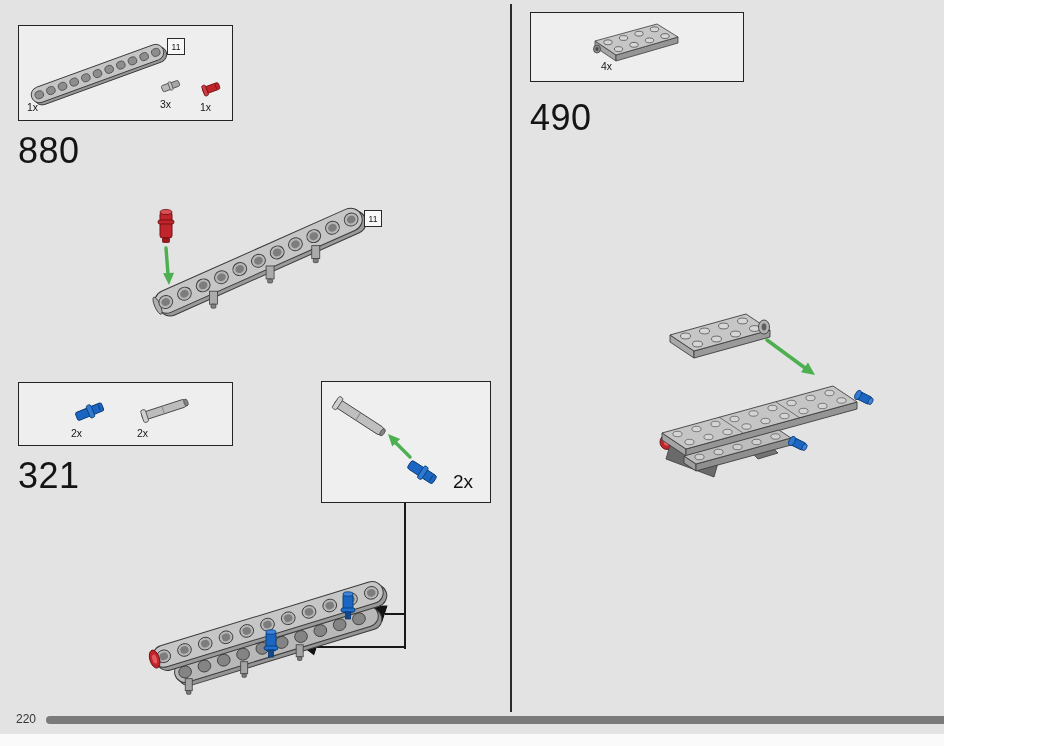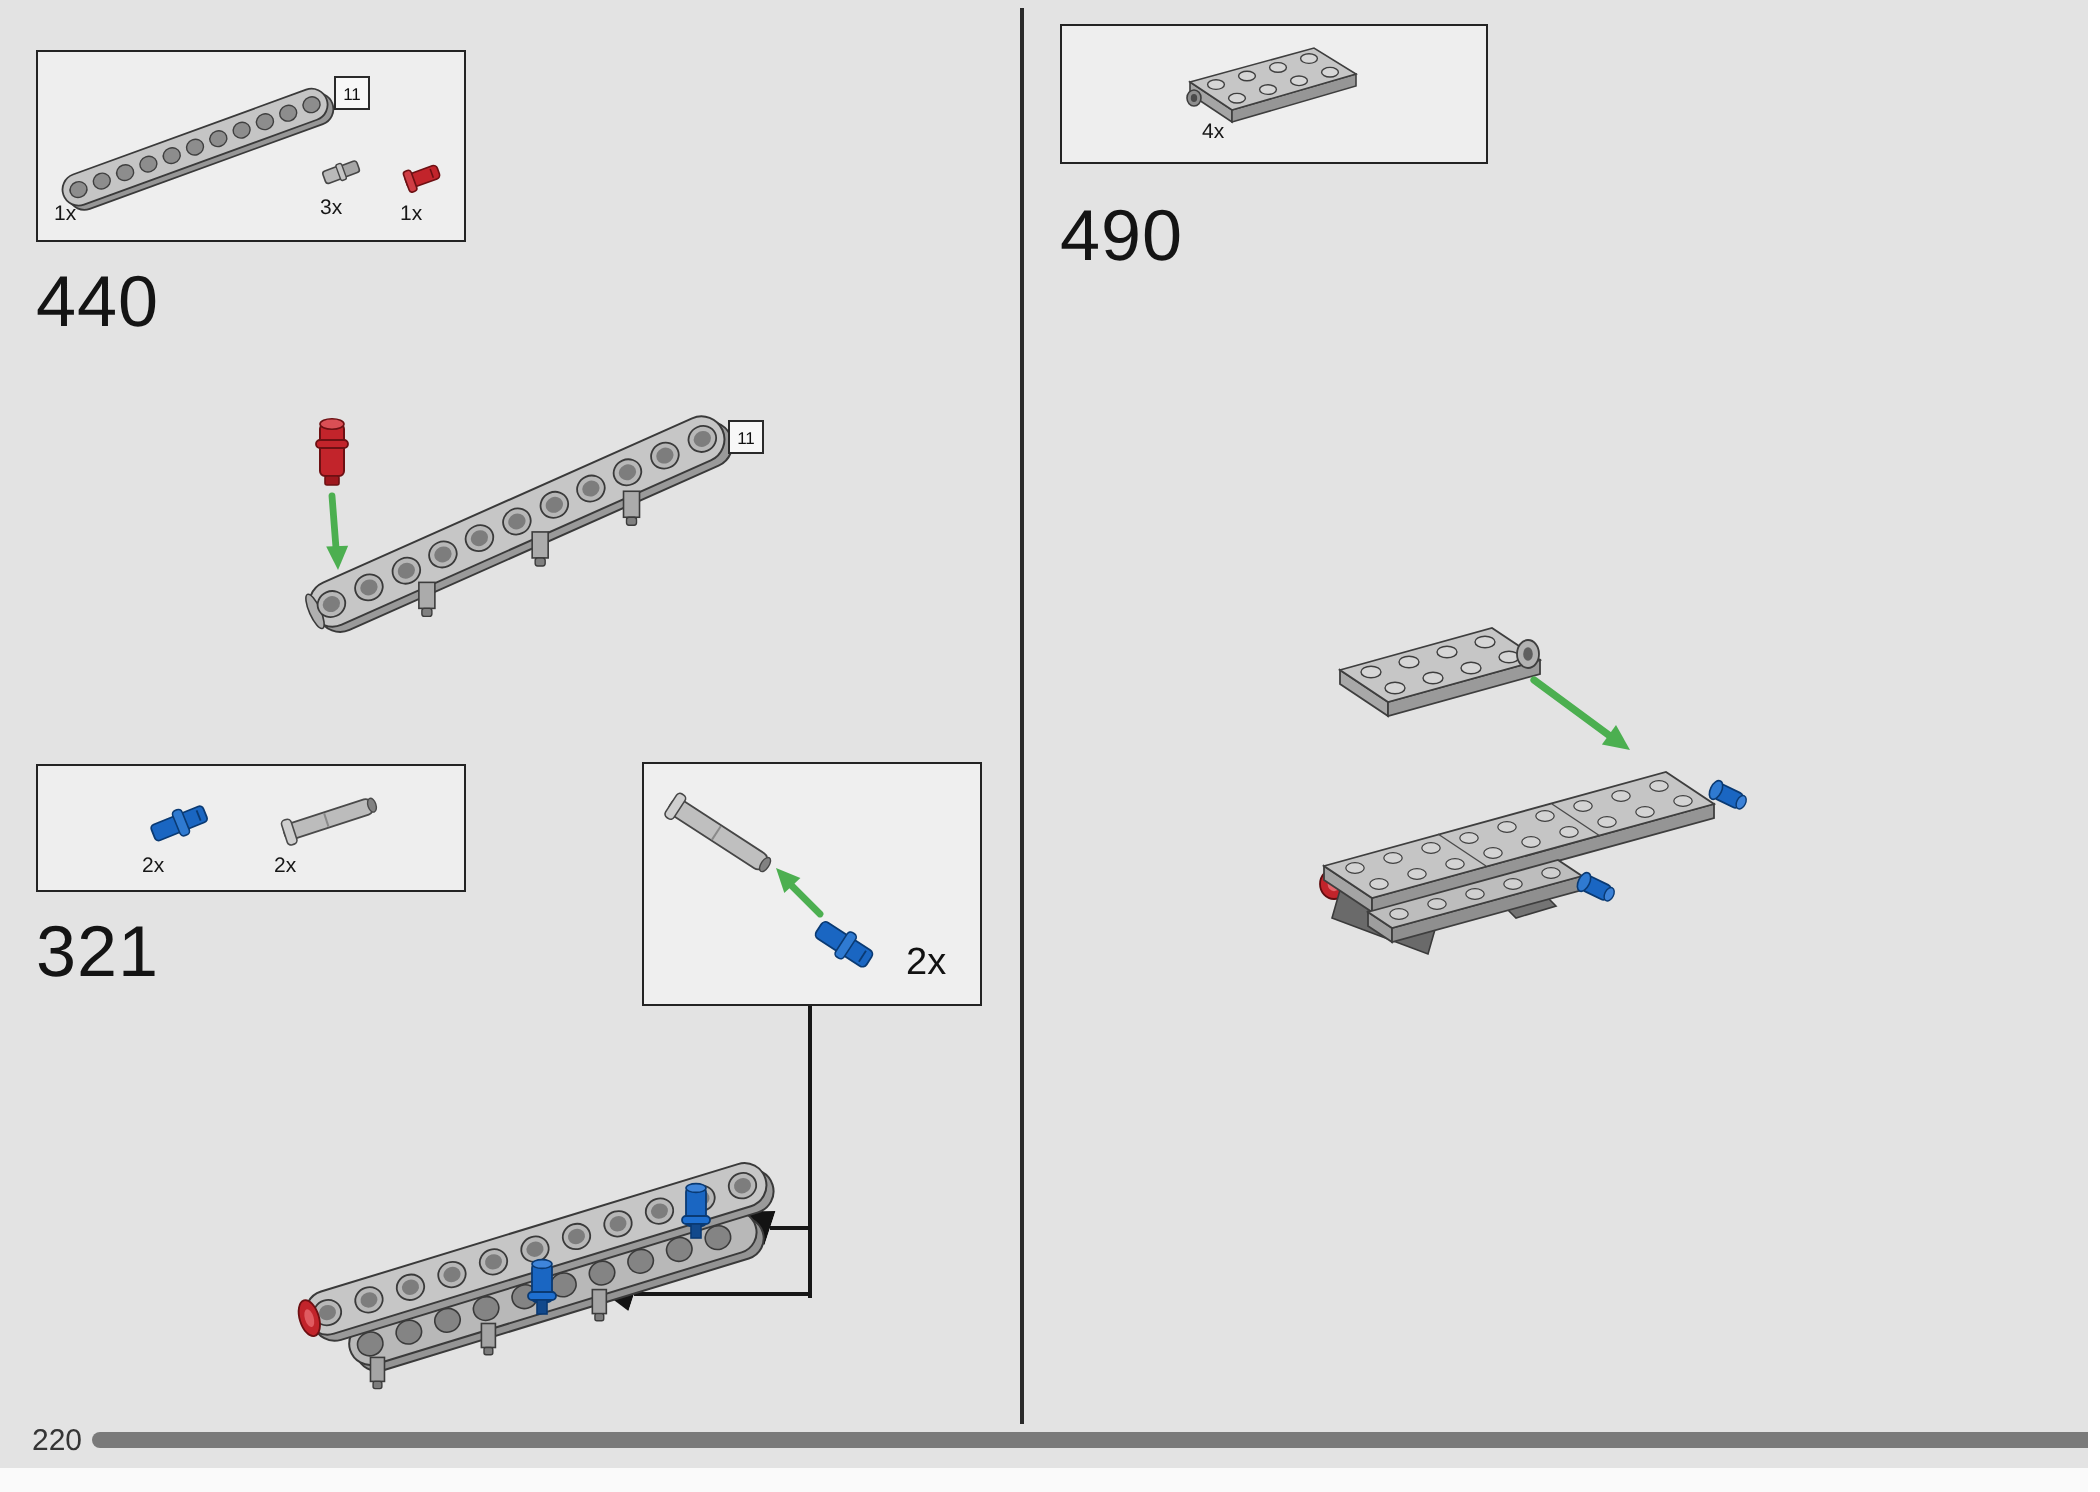--- a/index.html
+++ b/index.html
@@ -1,29 +1,29 @@
 <!DOCTYPE html>
 <html><head>
 <meta charset="utf-8">
 <style>
   * { margin:0; padding:0; box-sizing:border-box; }
   html,body { width:1050px; height:746px; }
   body { font-family:"Liberation Sans", sans-serif; background:#ffffff; }
-  .page { position:relative; width:1044px; height:746px; background:#e3e3e3; overflow:hidden; }
+  .page { position:relative; width:944px; height:746px; background:#e3e3e3; overflow:hidden; }
   svg { display:block; position:absolute; }
   .parts-box { position:absolute; background:#eeeeee; border:1.5px solid #232323; }
   .callout-box { position:absolute; background:#efefef; border:1.5px solid #232323; }
   .step-number { position:absolute; font-size:36px; font-weight:400; color:#141414; letter-spacing:0.5px; }
   .count { position:absolute; font-size:10.5px; color:#161616; }
   .callout-count { position:absolute; font-size:19px; color:#111111; }
   .badge { position:absolute; width:18px; height:17px; background:#f8f8f8; border:1px solid #2a2a2a;
            display:flex; align-items:center; justify-content:center; font-size:8.5px; color:#111; }
   .divider { position:absolute; left:510px; top:4px; width:1.5px; height:708px; background:#2a2a2a; }
   .line { position:absolute; background:#171717; }
-  .footer-num { position:absolute; left:16px; top:712px; font-size:15px; color:#353535; }
+  .footer-num { position:absolute; left:16px; top:712px; font-size:12px; color:#353535; }
   .progress { position:absolute; left:46px; top:716px; width:1004px; height:8px; background:#7a7a7a; border-radius:4px 0 0 4px; }
   .bottom-strip { position:absolute; left:0; top:734px; width:1050px; height:12px; background:#fafafa; }
   .edge-sliver { position:absolute; left:1044px; top:383px; width:6px; height:34px; background:#cbcbcb; border-radius:3px 0 0 3px; }
 </style>
 </head>
 <body>
 
 <div class="page">
 
   <div class="divider"></div>
@@ -61,21 +61,21 @@
         </g>
       </svg>
       <div class="badge" style="left:148px;top:12px">
         <span>11</span>
       </div>
       <span class="count" style="left:8px;top:75px">1x</span>
       <span class="count" style="left:141px;top:72px">3x</span>
       <span class="count" style="left:181px;top:75px">1x</span>
     </div>
 
-    <h2 class="step-number" style="left:18px;top:130px">440</h2>
+    <h2 class="step-number" style="left:18px;top:130px">880</h2>
 
     <svg style="left:135px;top:190px" width="270" height="145" viewBox="0 0 270 145">
       <g transform="translate(16,106) rotate(-24)">
         <rect x="2.5" y="4" width="225" height="23" rx="11.5" fill="#9a9a9a" stroke="#3a3a3a" stroke-width="1"></rect>
         <rect x="0" y="0" width="225" height="23" rx="11.5" fill="#c6c6c6" stroke="#3a3a3a" stroke-width="1"></rect>
         <ellipse cx="2" cy="11.5" rx="2.8" ry="9.3" fill="#b0b0b0" stroke="#3a3a3a" stroke-width="0.8"></ellipse>
         <g fill="#b7b7b7" stroke="#3a3a3a" stroke-width="0.9">
           <ellipse cx="11" cy="11.5" rx="7" ry="6.4"></ellipse>
             <ellipse cx="31.5" cy="11.5" rx="7" ry="6.4"></ellipse>
           <ellipse cx="52" cy="11.5" rx="7" ry="6.4"></ellipse>

